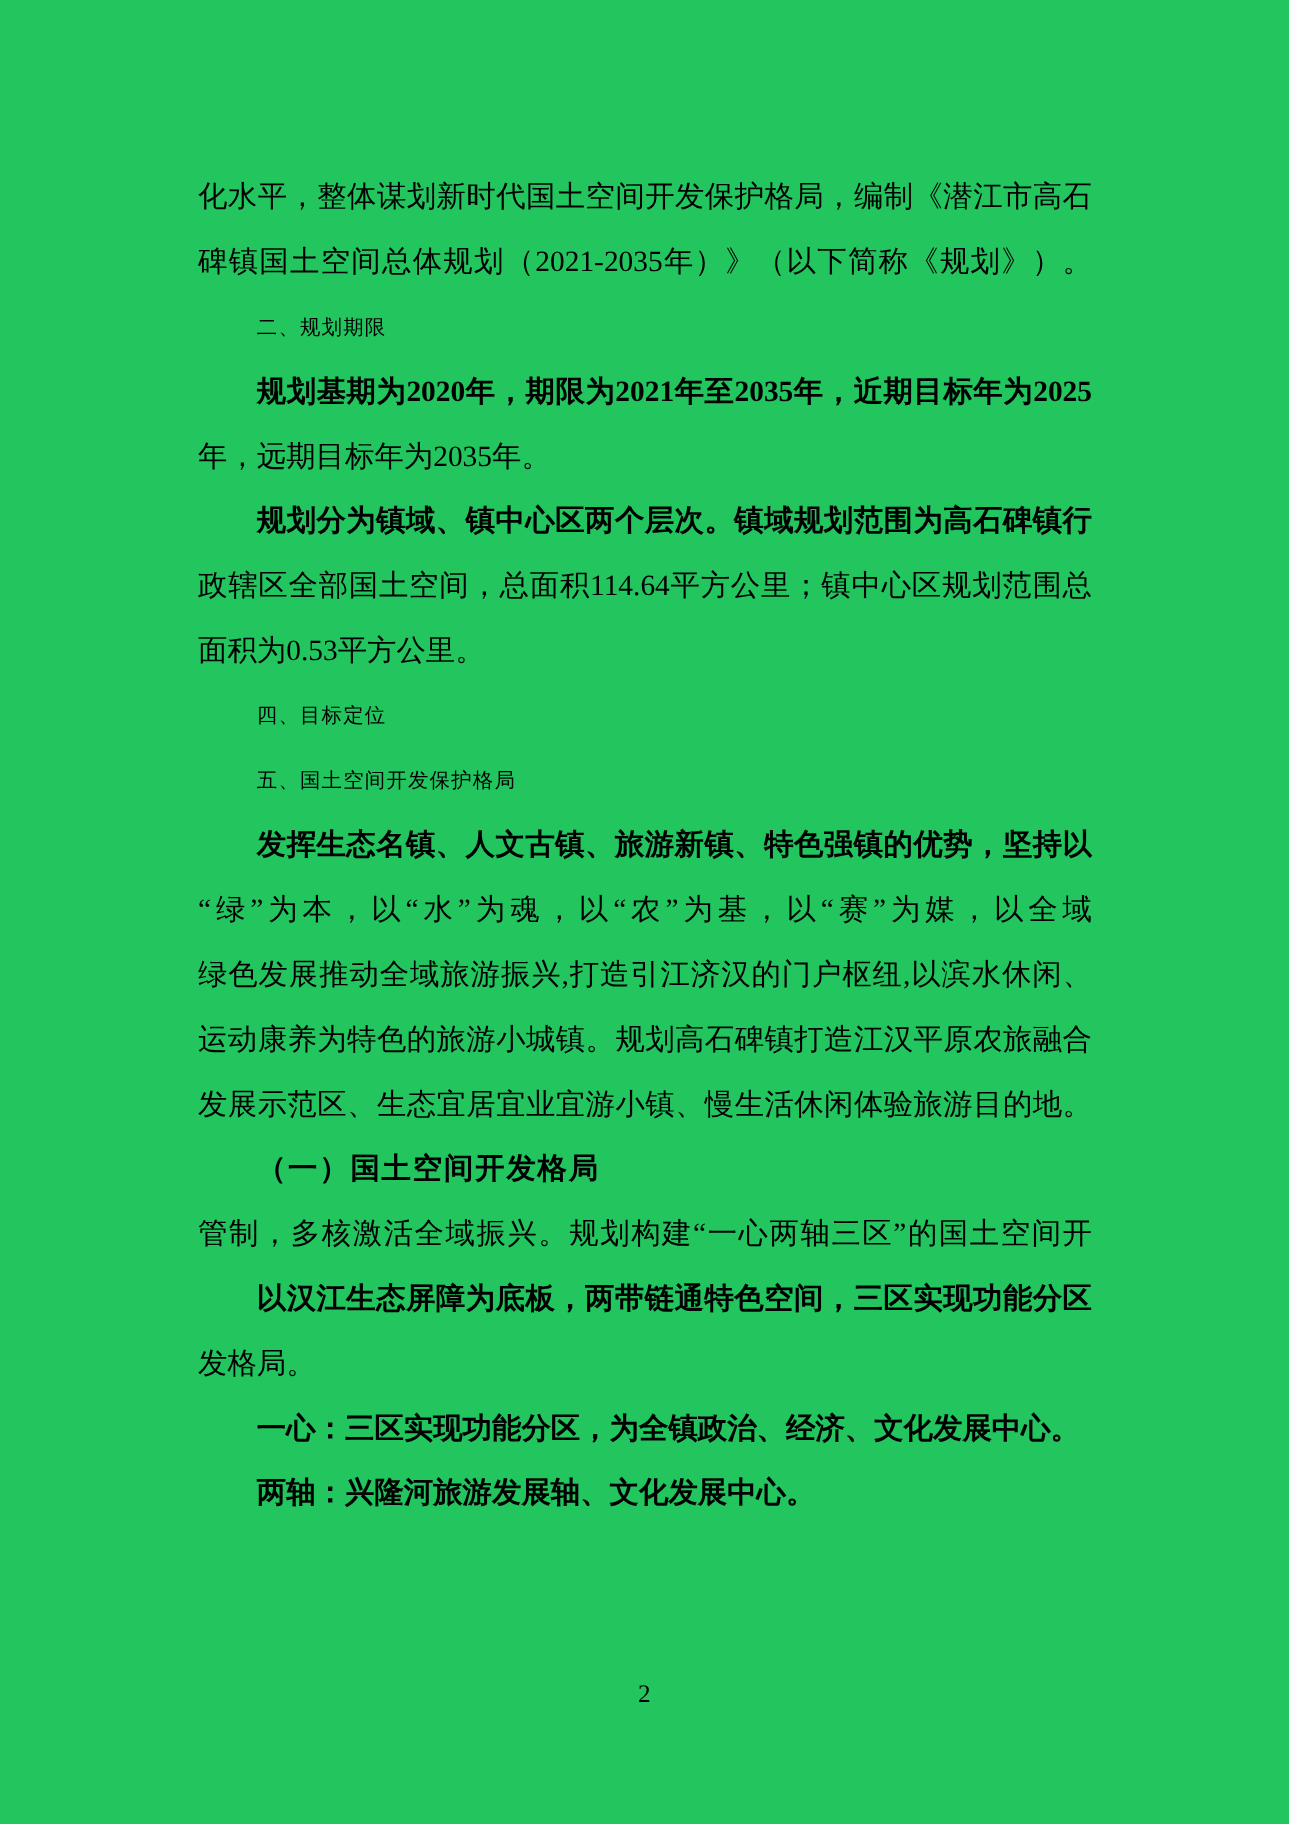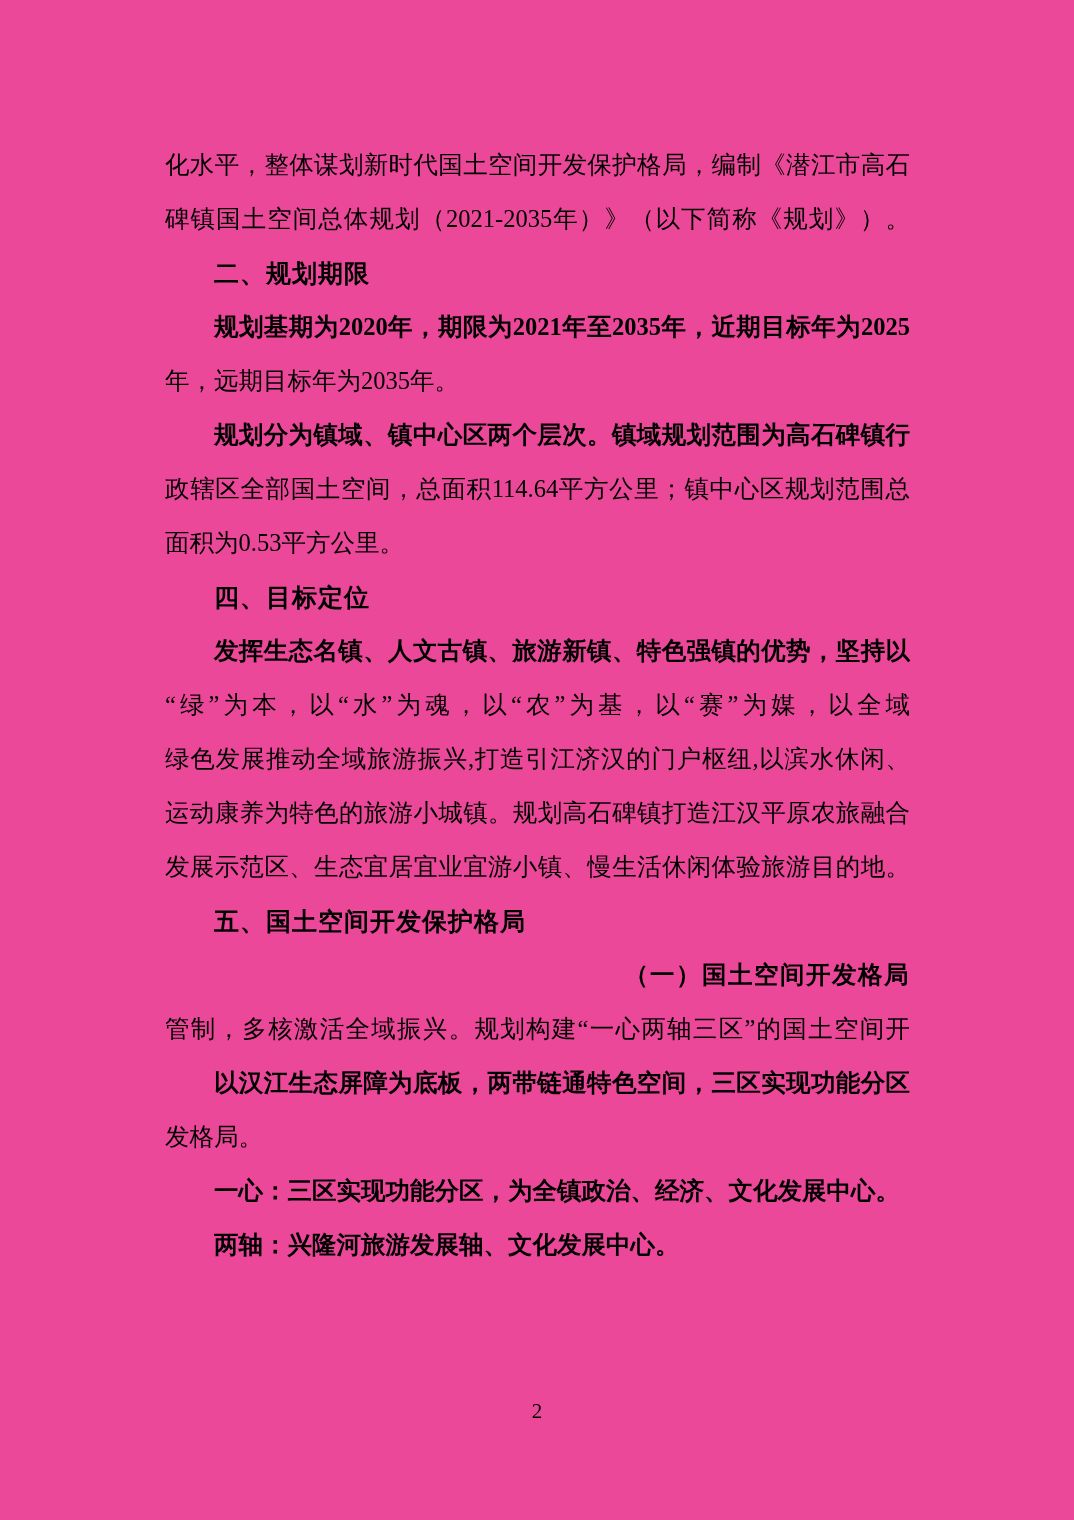--- a/index.html
+++ b/index.html
@@ -4,21 +4,21 @@
 <style>
   html, body {
     margin: 0;
     padding: 0;
     background: #ffffff;
   }
   .page {
     position: relative;
     width: 1074px;
     height: 1520px;
-    background: #ec4899;
+    background: #22c55e;
     color: #000000;
     font-family: "Liberation Serif", serif;
     overflow: hidden;
   }
   .content {
     position: absolute;
     top: 138px;
     left: 165px;
     width: 745px;
   }
@@ -37,28 +37,27 @@
   .line.fill {
     text-align: justify;
     text-align-last: justify;
   }
   .line.indent {
     text-indent: 49px;
     font-weight: bold;
   }
   .line.heading {
     font-family: "Liberation Sans", sans-serif;
-    font-weight: bold;
-    font-size: 25px;
+    font-weight: normal;
+    font-size: 17px;
     letter-spacing: 1px;
   }
   .line.subheading {
     font-size: 24.5px;
     letter-spacing: 1.5px;
-    text-align: right;
   }
   .page-number {
     position: absolute;
     top: 1398px;
     left: 0;
     width: 100%;
     text-align: center;
     font-size: 21px;
     line-height: 26px;
     font-family: "Liberation Serif", serif;
@@ -82,28 +81,28 @@
       </div>
       <div class="block">
         <div class="line indent fill">规划分为镇域、镇中心区两个层次。镇域规划范围为高石碑镇行</div>
         <div class="line fill">政辖区全部国土空间，总面积114.64平方公里；镇中心区规划范围总</div>
         <div class="line">面积为0.53平方公里。</div>
       </div>
       <div class="block">
         <div class="line heading indent">四、目标定位</div>
       </div>
       <div class="block">
+        <div class="line heading indent">五、国土空间开发保护格局</div>
+      </div>
+      <div class="block">
         <div class="line indent fill">发挥生态名镇、人文古镇、旅游新镇、特色强镇的优势，坚持以</div>
         <div class="line fill">“绿”为本，以“水”为魂，以“农”为基，以“赛”为媒，以全域</div>
         <div class="line fill">绿色发展推动全域旅游振兴,打造引江济汉的门户枢纽,以滨水休闲、</div>
         <div class="line fill">运动康养为特色的旅游小城镇。规划高石碑镇打造江汉平原农旅融合</div>
         <div class="line fill">发展示范区、生态宜居宜业宜游小镇、慢生活休闲体验旅游目的地。</div>
-      </div>
-      <div class="block">
-        <div class="line heading indent">五、国土空间开发保护格局</div>
       </div>
       <div class="block">
         <div class="line subheading indent">（一）国土空间开发格局</div>
       </div>
       <div class="block">
         <div class="line fill">管制，多核激活全域振兴。规划构建“一心两轴三区”的国土空间开</div>
         <div class="line indent fill">以汉江生态屏障为底板，两带链通特色空间，三区实现功能分区</div>
         <div class="line">发格局。</div>
       </div>
       <div class="block">

